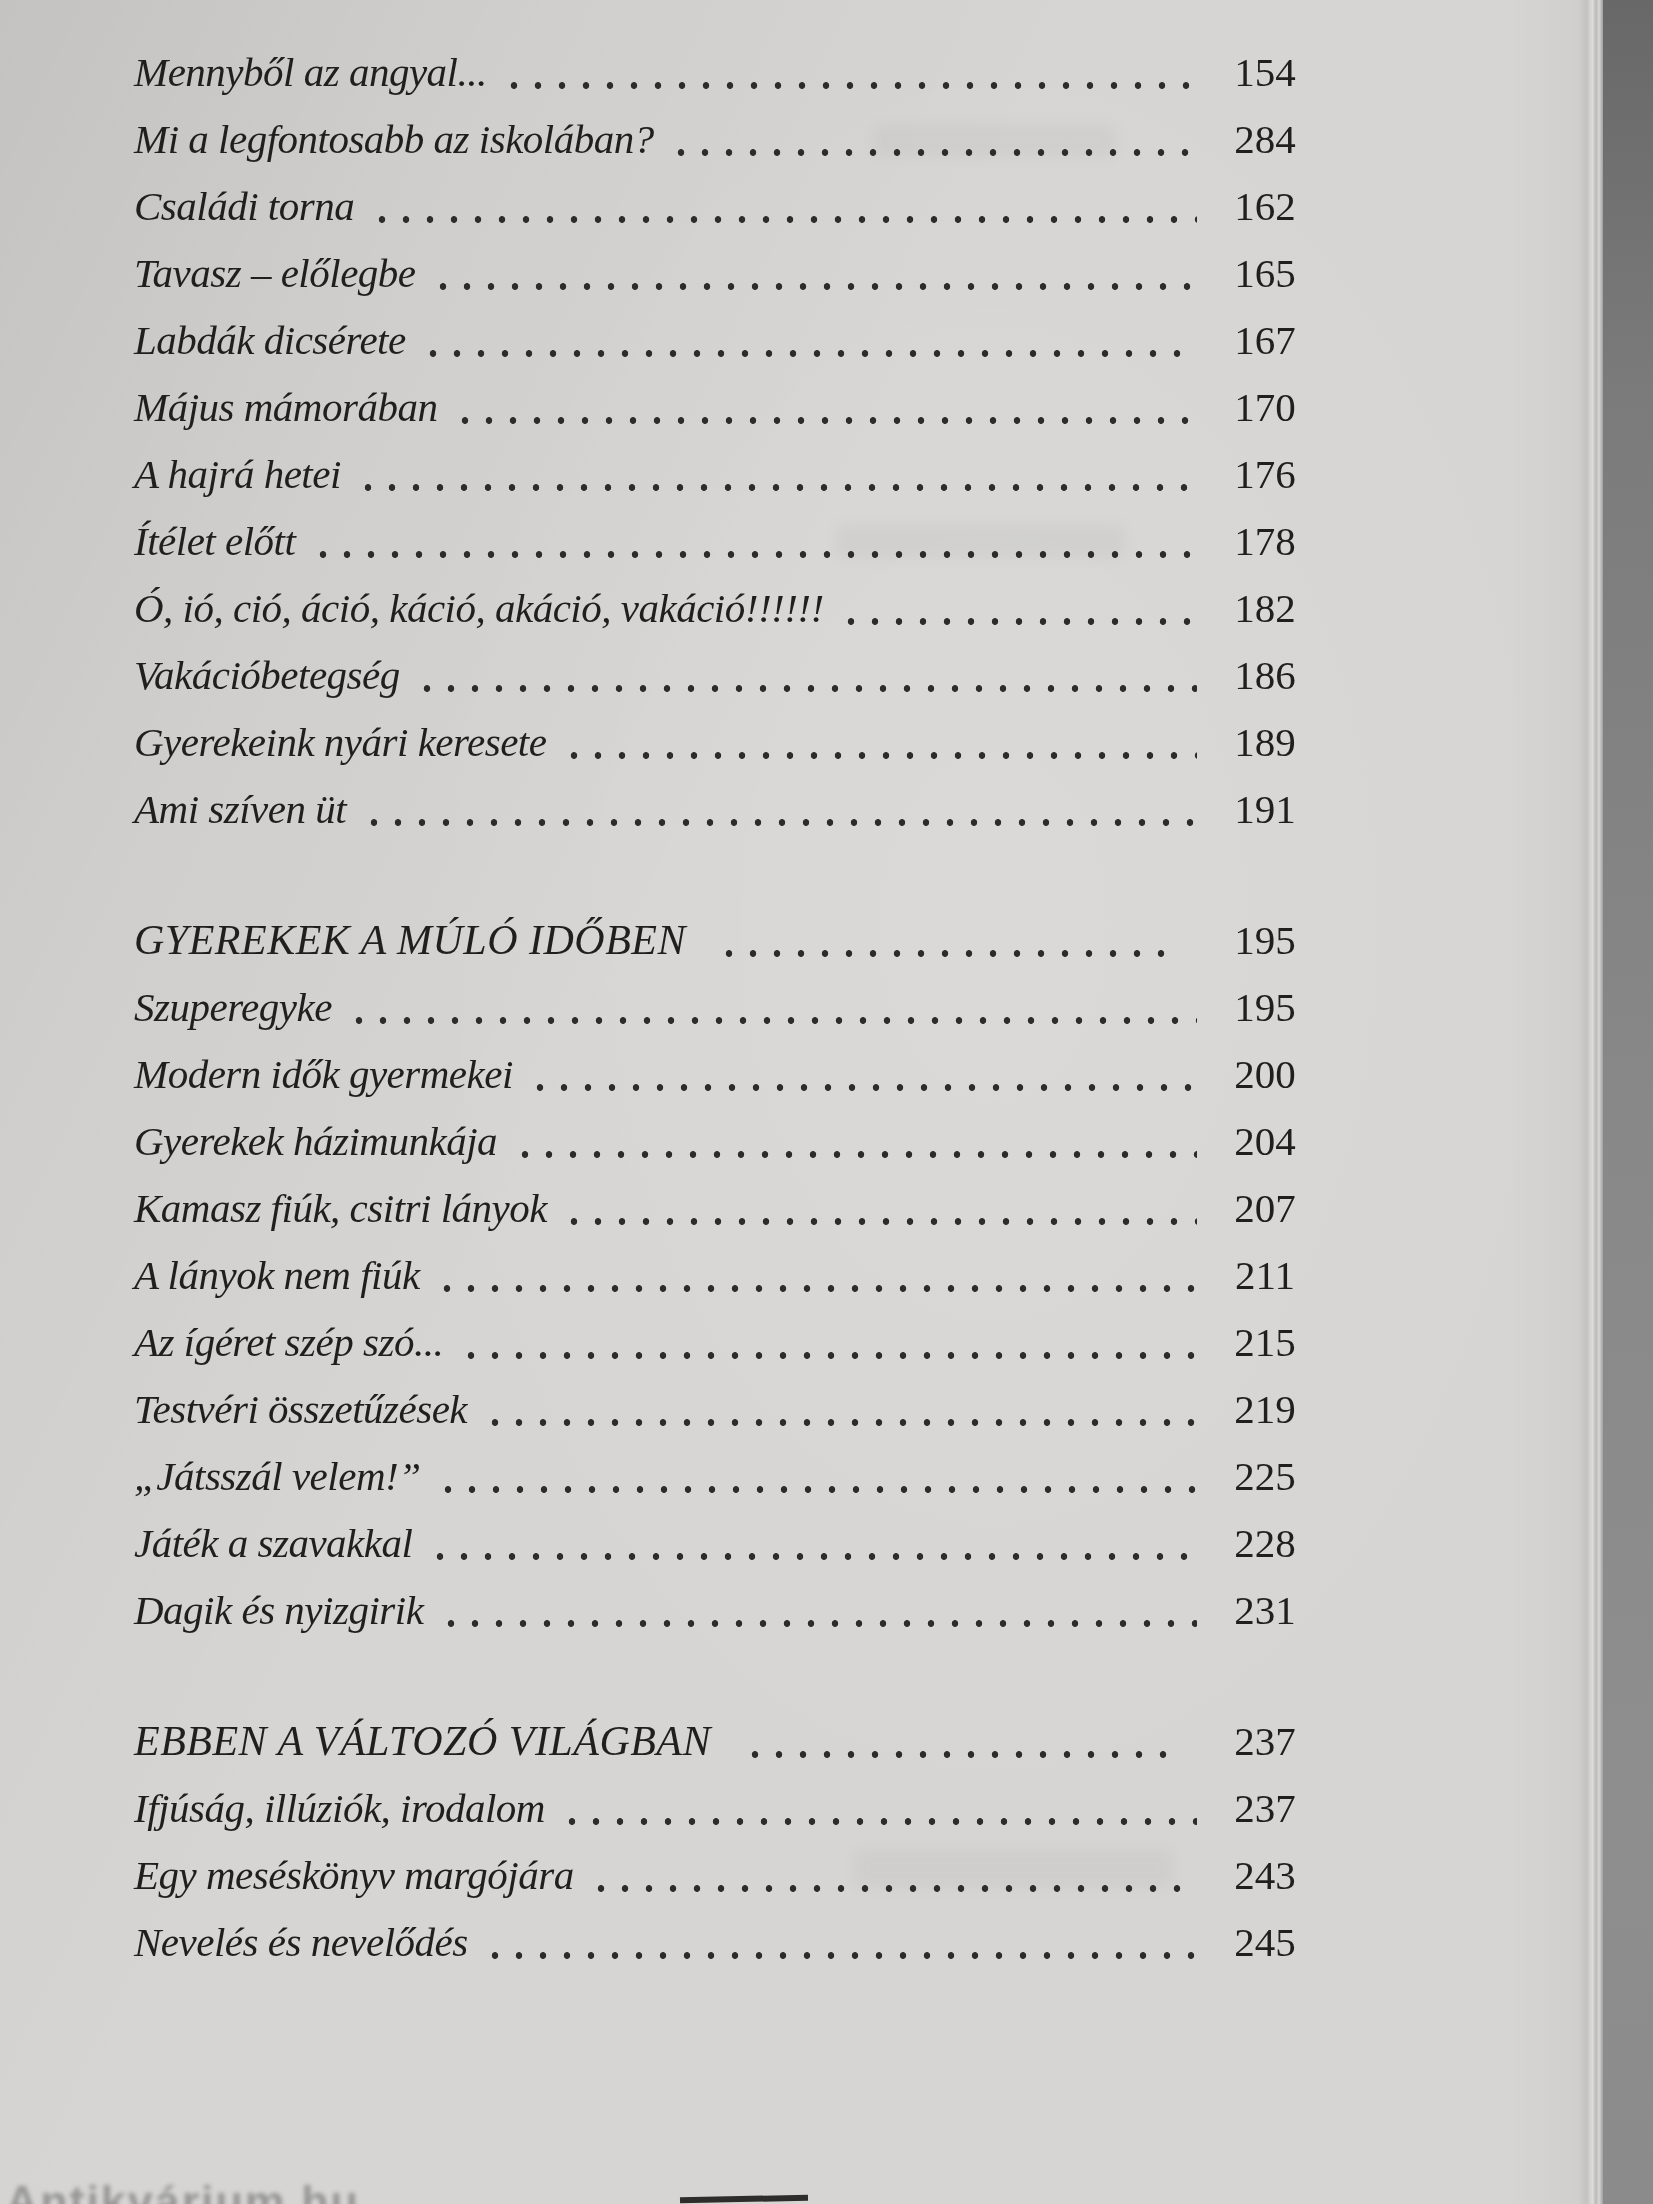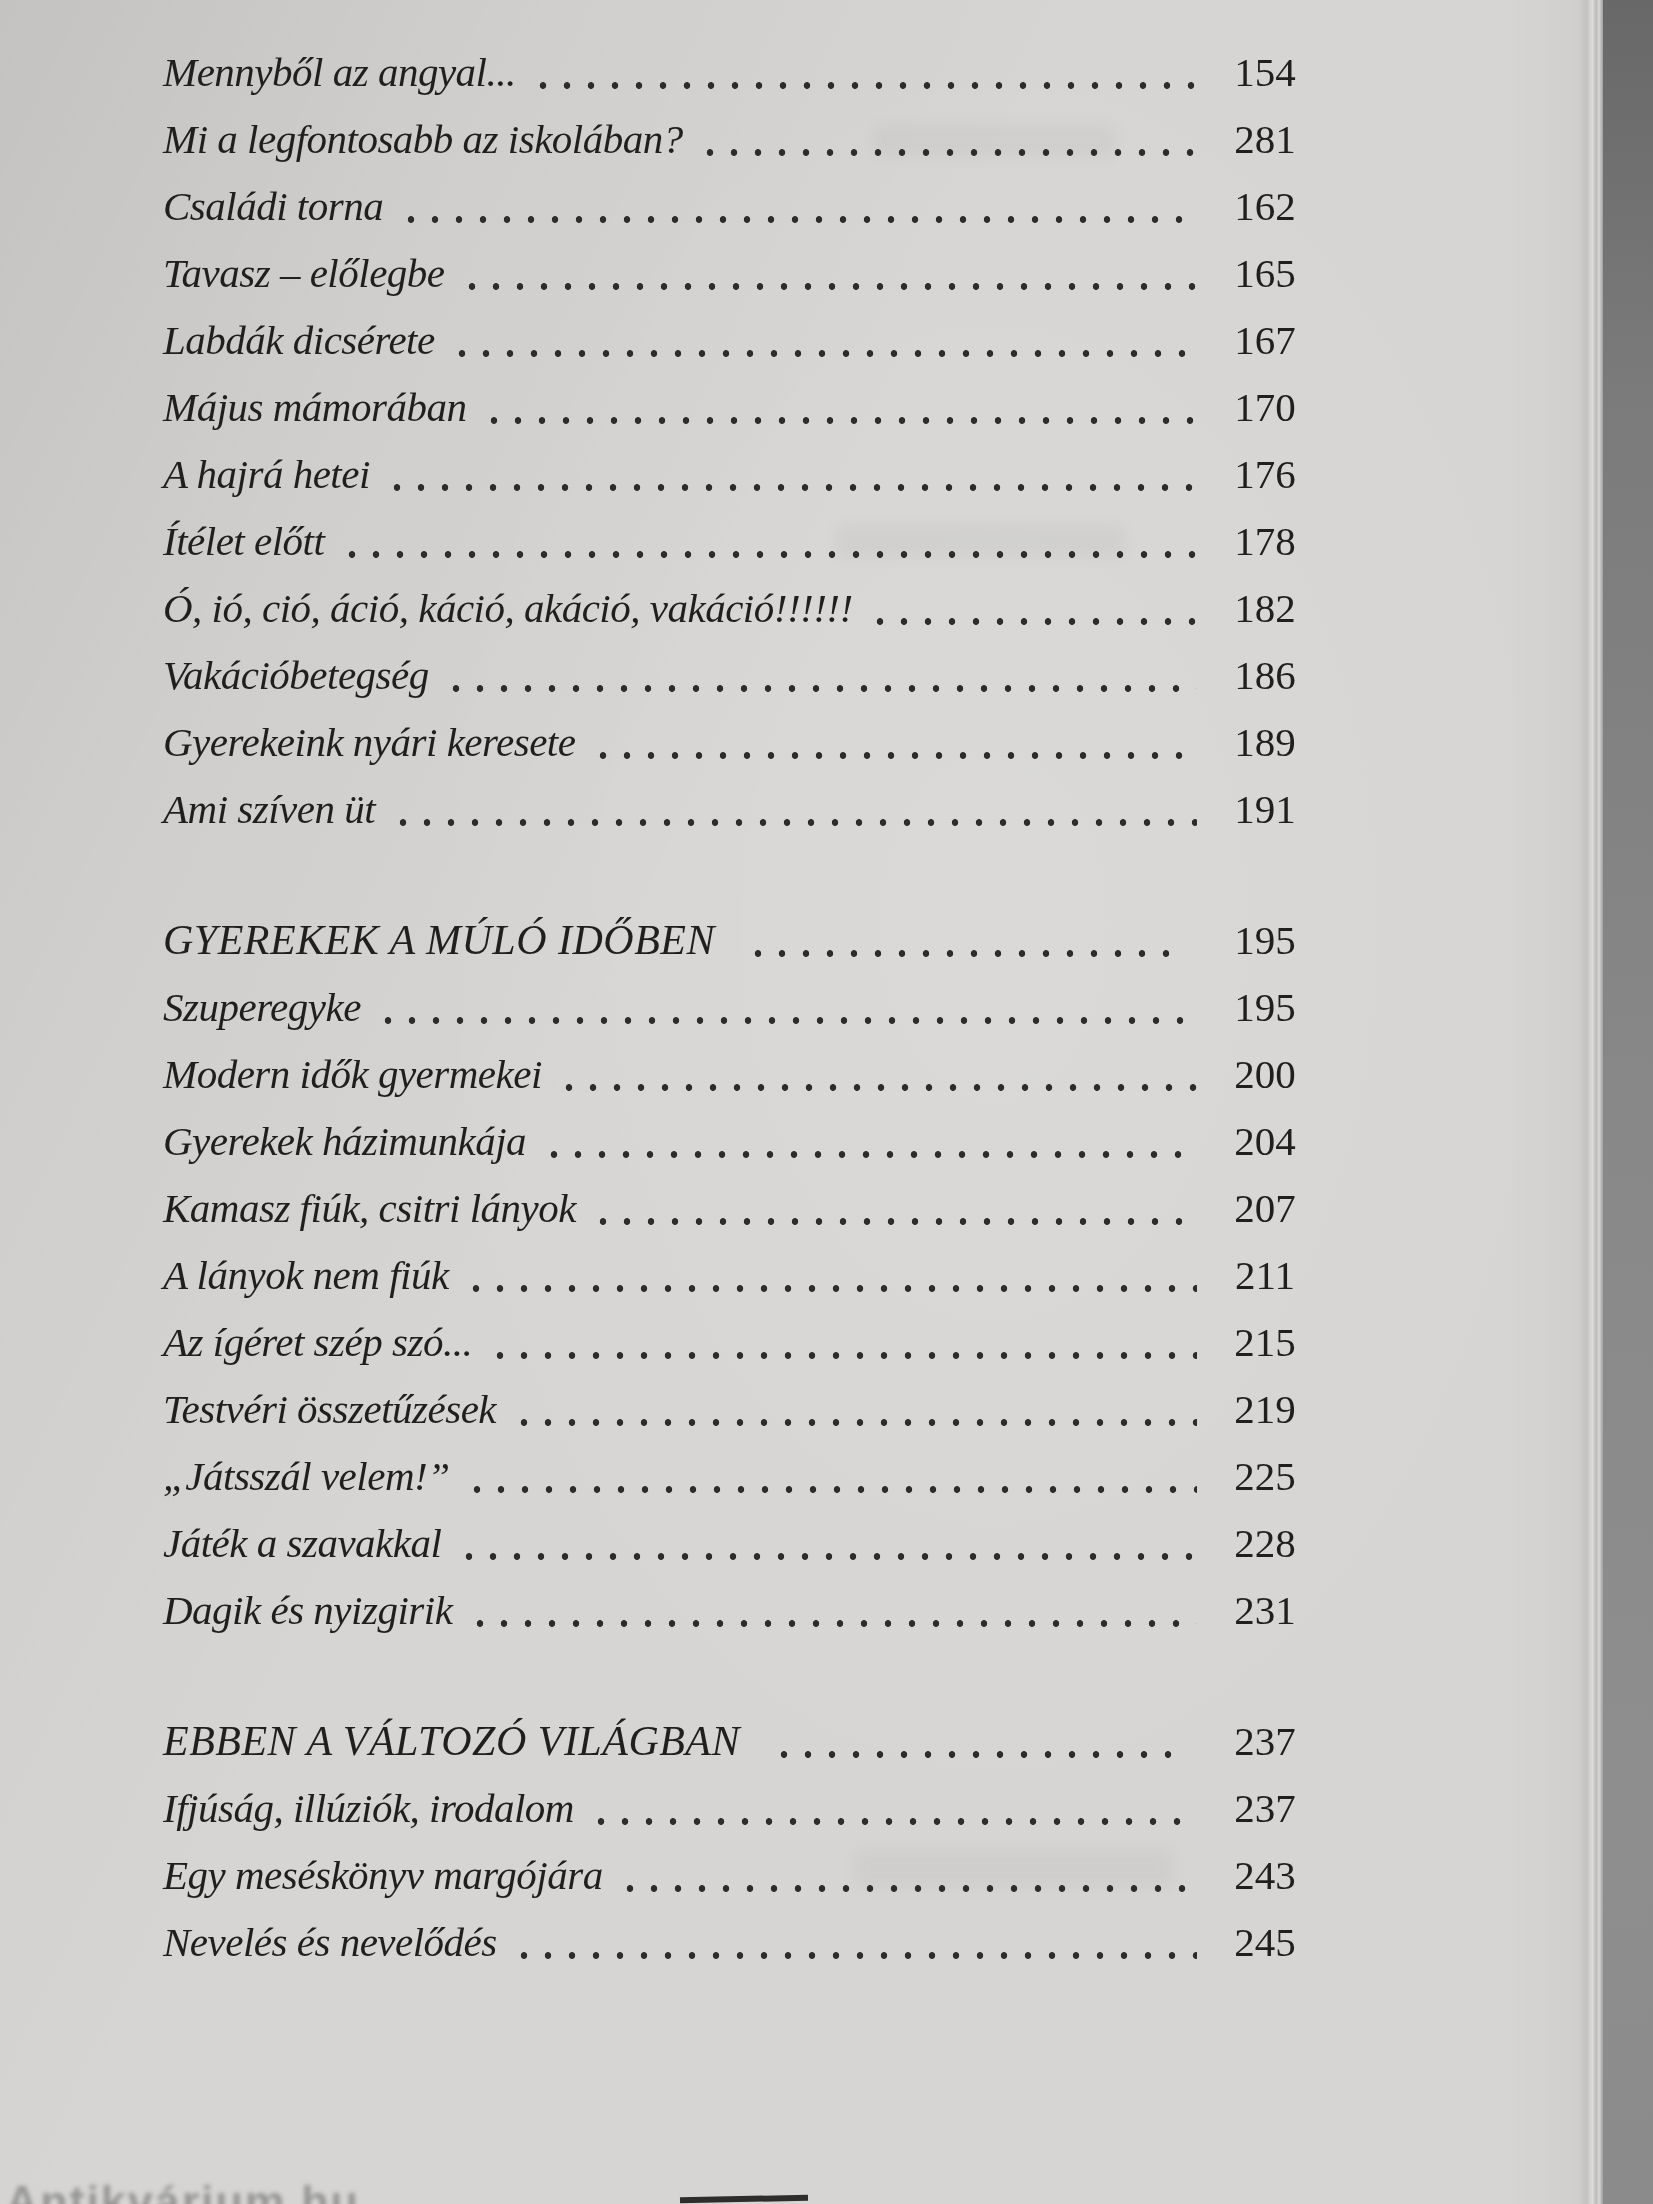--- a/index.html
+++ b/index.html
@@ -39,21 +39,21 @@
     width: 50px; height: 2205px;
     background: linear-gradient(180deg, #686868 0%, #7b7b7b 18%, #888888 50%, #8e8e8e 82%, #8b8b8b 100%);
   }
 
   
   #toc {
     position: absolute; left: 134px; top: 39px;
     width: 1195px;
     color: #211f1e;
   }
-  .row { display: flex; height: 67px; white-space: nowrap; margin-left: 29px; }
+  .row { display: flex; height: 67px; white-space: nowrap; }
   .row.gap { margin-top: 64px; gap: 16px; }
   .title {
     font-style: italic;
     font-size: 41px;
     line-height: 67px;
     letter-spacing: -0.5px;
     flex: 0 0 auto;
   }
   .row.header .title {
     font-size: 42px;
@@ -122,21 +122,21 @@
 
   <div id="toc">
       <div class="row">
         <span class="title">Mennyből az angyal...</span>
         <span class="leader"></span>
         <span class="pagenum">154</span>
       </div>
       <div class="row">
         <span class="title">Mi a legfontosabb az iskolában?</span>
         <span class="leader"></span>
-        <span class="pagenum">281</span>
+        <span class="pagenum">284</span>
       </div>
       <div class="row">
         <span class="title">Családi torna</span>
         <span class="leader"></span>
         <span class="pagenum">162</span>
       </div>
       <div class="row">
         <span class="title">Tavasz – előlegbe</span>
         <span class="leader"></span>
         <span class="pagenum">165</span>

